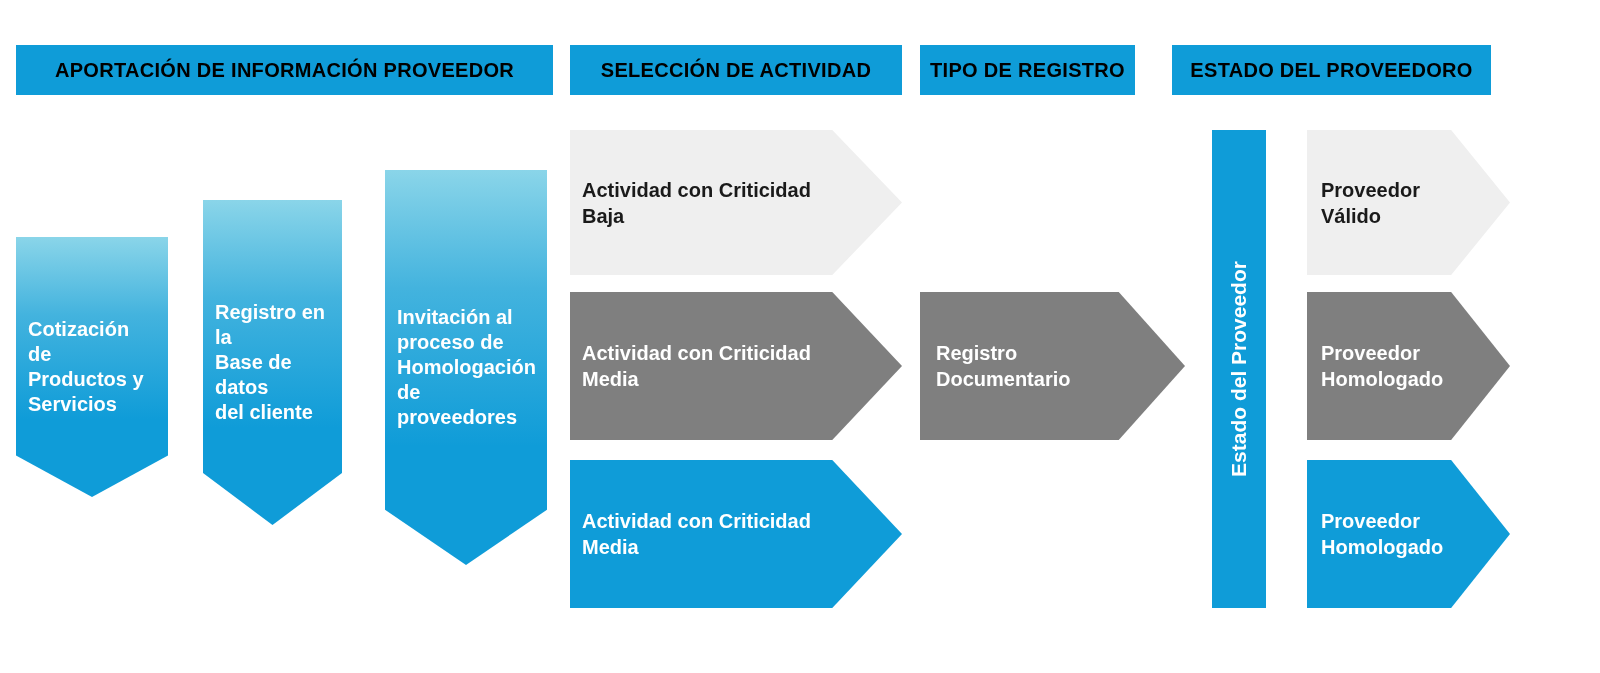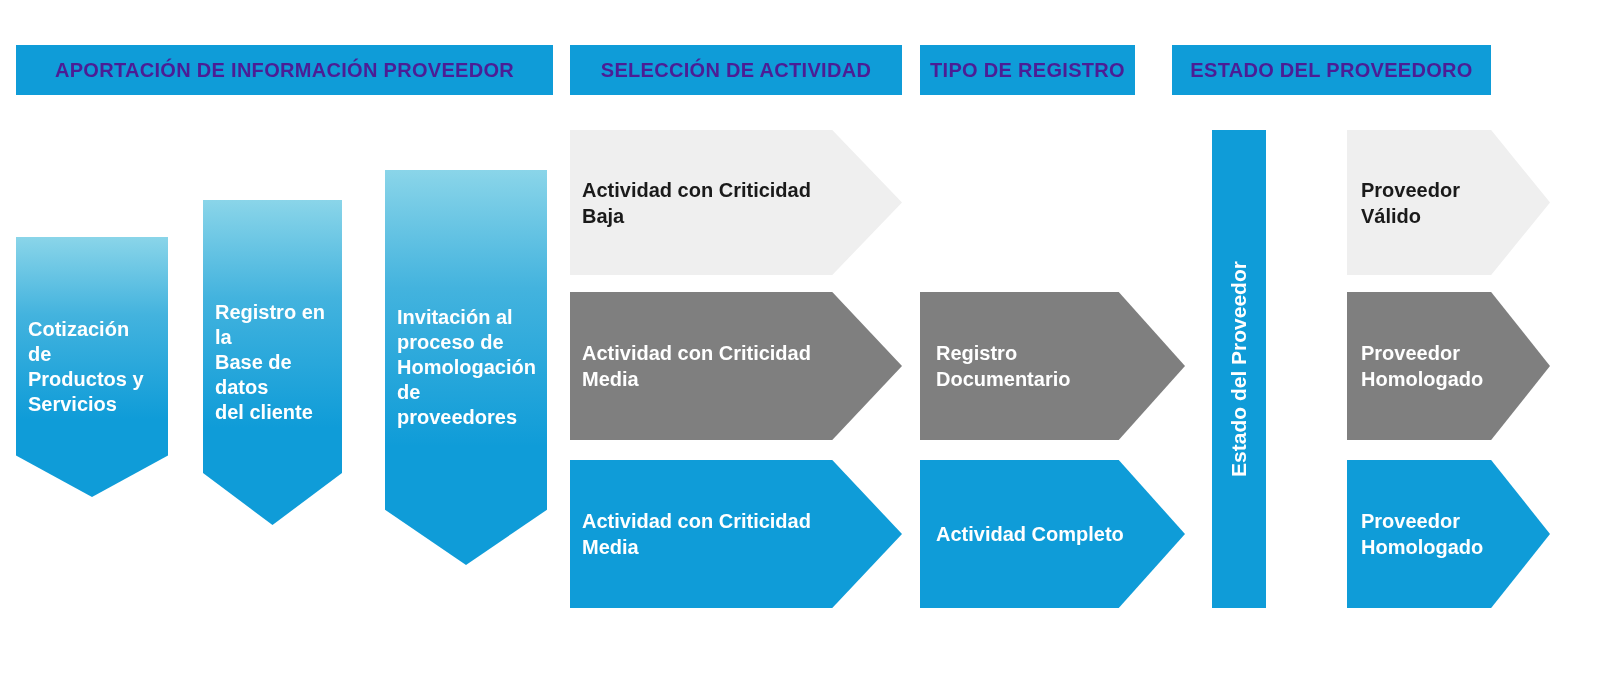--- a/index.html
+++ b/index.html
@@ -13,21 +13,21 @@
     background: #ffffff;
     overflow: hidden;
   }
 
   
   .header {
     position: absolute;
     top: 45px;
     height: 50px;
     background: #0f9cd8;
-    color: #4c1d95;
+    color: #000000;
     font-weight: bold;
     font-size: 20px;
     display: flex;
     align-items: center;
     justify-content: center;
     letter-spacing: 0.3px;
     white-space: nowrap;
   }
   .header-1 { left: 16px;   width: 537px; }
   .header-2 { left: 570px;  width: 332px; }
@@ -72,21 +72,21 @@
   .row-3 { top: 460px; height: 148px; }
 
   .col-actividad { left: 570px; width: 332px;
     clip-path: polygon(0 0, 79% 0, 100% 50%, 79% 100%, 0 100%); }
   .col-actividad .lbl { padding-left: 12px; padding-right: 70px; }
 
   .col-registro { left: 920px; width: 265px;
     clip-path: polygon(0 0, 75% 0, 100% 50%, 75% 100%, 0 100%); }
   .col-registro .lbl { padding-left: 16px; padding-right: 60px; }
 
-  .col-estado { left: 1347px; width: 203px;
+  .col-estado { left: 1307px; width: 203px;
     clip-path: polygon(0 0, 71% 0, 100% 50%, 71% 100%, 0 100%); }
   .col-estado .lbl { padding-left: 14px; padding-right: 52px; }
 
   
   .estado-bar {
     position: absolute;
     left: 1212px; top: 130px;
     width: 54px; height: 478px;
     background: #0f9cd8;
     display: flex;
@@ -139,23 +139,20 @@
   </div>
   <div class="arrow blue col-actividad row-3">
     <span class="lbl">Actividad con Criticidad
 Media</span>
   </div>
 
   <div class="arrow gray col-registro row-2">
     <span class="lbl">Registro
 Documentario</span>
   </div>
-  <div class="arrow blue col-registro row-3">
-    <span class="lbl">Actividad Completo</span>
-  </div>
 
   <div class="estado-bar">
     <span class="lbl">Estado del Proveedor</span>
   </div>
 
   <div class="arrow light col-estado row-1">
     <span class="lbl">Proveedor Válido</span>
   </div>
   <div class="arrow gray col-estado row-2">
     <span class="lbl">Proveedor

